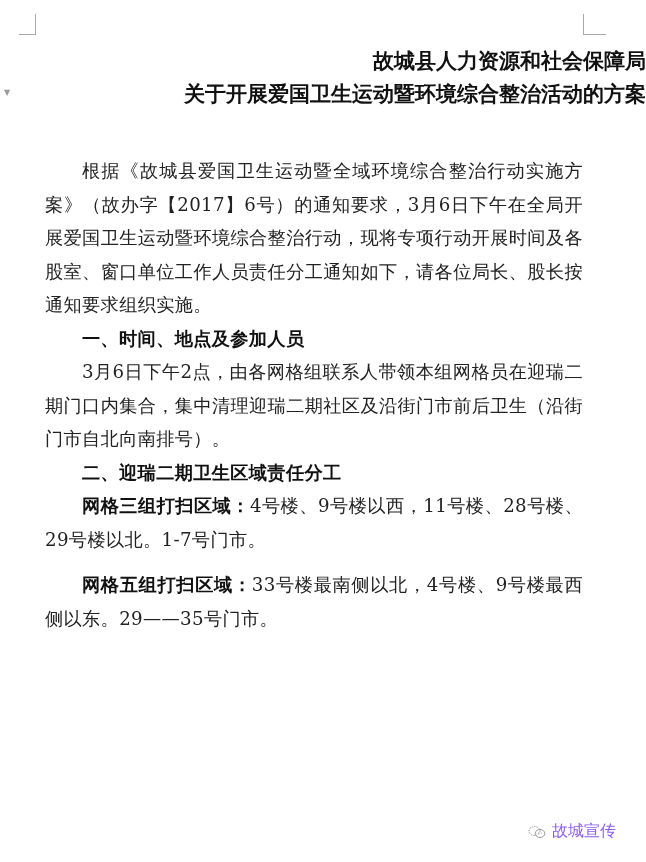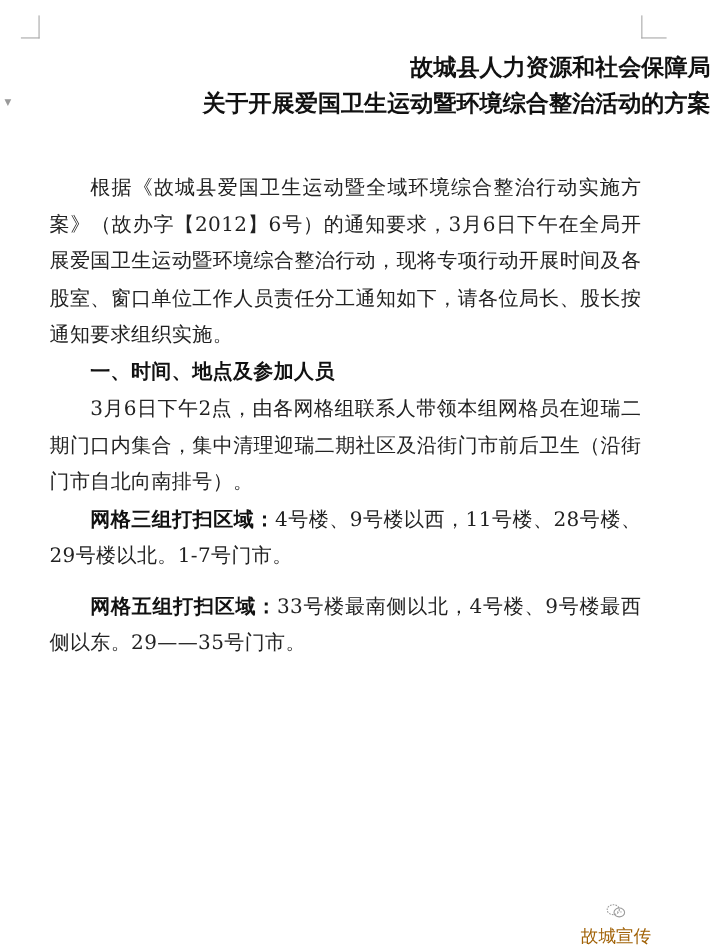--- a/index.html
+++ b/index.html
@@ -13,37 +13,38 @@
            font-size:21px; letter-spacing:0px; color:#111; }
   .title-1 { top:47px; }
   .title-2 { top:80px; }
   .body-wrap { position:absolute; left:45px; top:154px; width:538px; }
   .p { font-size:18.2px; line-height:33.5px; text-align:justify; text-indent:37px;
        margin:0; color:#222; letter-spacing:0.35px; }
   .h { font-weight:bold; color:#111; }
   .b { font-weight:bold; color:#111; }
   .gap-s { height:3px; }
   .watermark { position:absolute; left:528px; top:821px; display:flex; align-items:center;
-               gap:6px; color:#a16207; font-family:"DejaVu Sans","Liberation Sans",sans-serif; font-size:16px;flex-direction:column; }
+               gap:6px; color:#8b5cf6; font-family:"DejaVu Sans","Liberation Sans",sans-serif; font-size:16px; }
   .wm-icon { width:18px; height:14px; }
 </style>
 </head>
 <body>
 
 <div class="corner corner-tl"></div>
 <div class="corner corner-tr"></div>
 <div class="para-marker">▼</div>
 
 <div class="title title-1">故城县人力资源和社会保障局</div>
 <div class="title title-2">关于开展爱国卫生运动暨环境综合整治活动的方案</div>
 
 <div class="body-wrap">
-  <p class="p">根据《故城县爱国卫生运动暨全域环境综合整治行动实施方案》（故办字【2012】6号）的通知要求，3月6日下午在全局开展爱国卫生运动暨环境综合整治行动，现将专项行动开展时间及各股室、窗口单位工作人员责任分工通知如下，请各位局长、股长按通知要求组织实施。</p>
+  <p class="p">根据《故城县爱国卫生运动暨全域环境综合整治行动实施方案》（故办字【2017】6号）的通知要求，3月6日下午在全局开展爱国卫生运动暨环境综合整治行动，现将专项行动开展时间及各股室、窗口单位工作人员责任分工通知如下，请各位局长、股长按通知要求组织实施。</p>
   <p class="p h">一、时间、地点及参加人员</p>
   <p class="p">3月6日下午2点，由各网格组联系人带领本组网格员在迎瑞二期门口内集合，集中清理迎瑞二期社区及沿街门市前后卫生（沿街门市自北向南排号）。</p>
+  <p class="p h">二、迎瑞二期卫生区域责任分工</p>
 
   <p class="p"><span class="b">网格三组打扫区域：</span><span>4号楼、9号楼以西，11号楼、28号楼、29号楼以北。1-7号门市。</span></p>
   <div class="gap-s"></div>
   <div class="gap-s"></div>
   <div class="gap-s"></div>
   <div class="gap-s"></div>
   <p class="p"><span class="b">网格五组打扫区域：</span><span>33号楼最南侧以北，4号楼、9号楼最西侧以东。29——35号门市。</span></p>
 </div>
 
 <div class="watermark">

